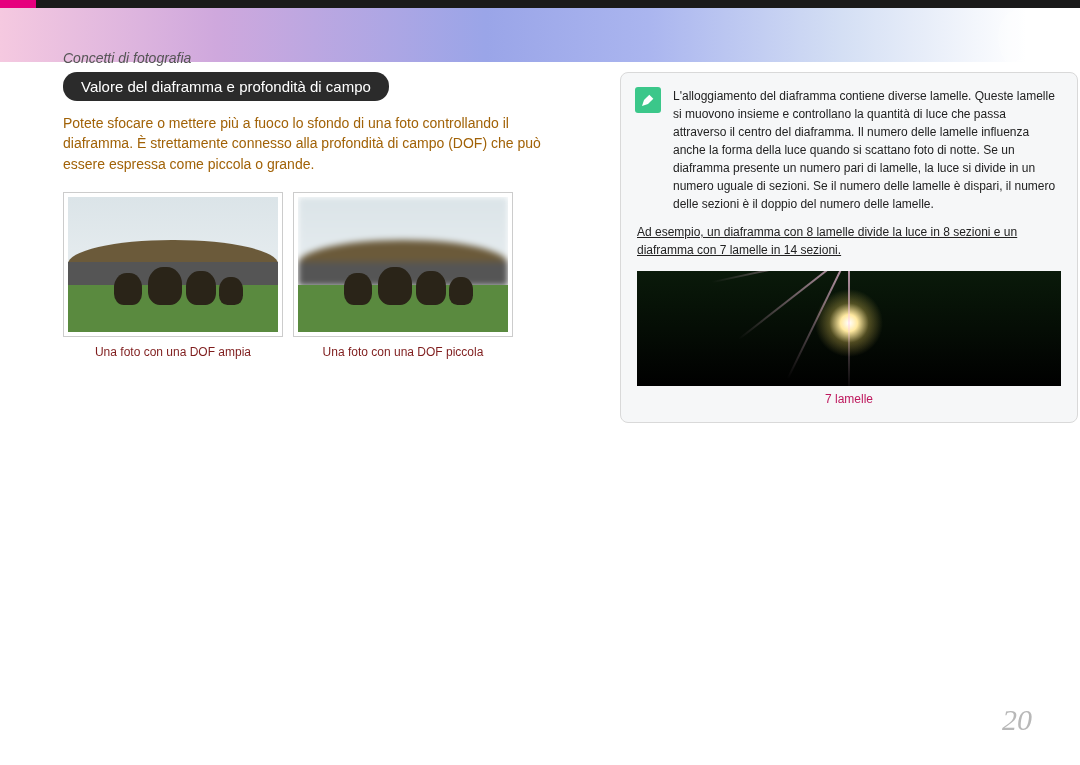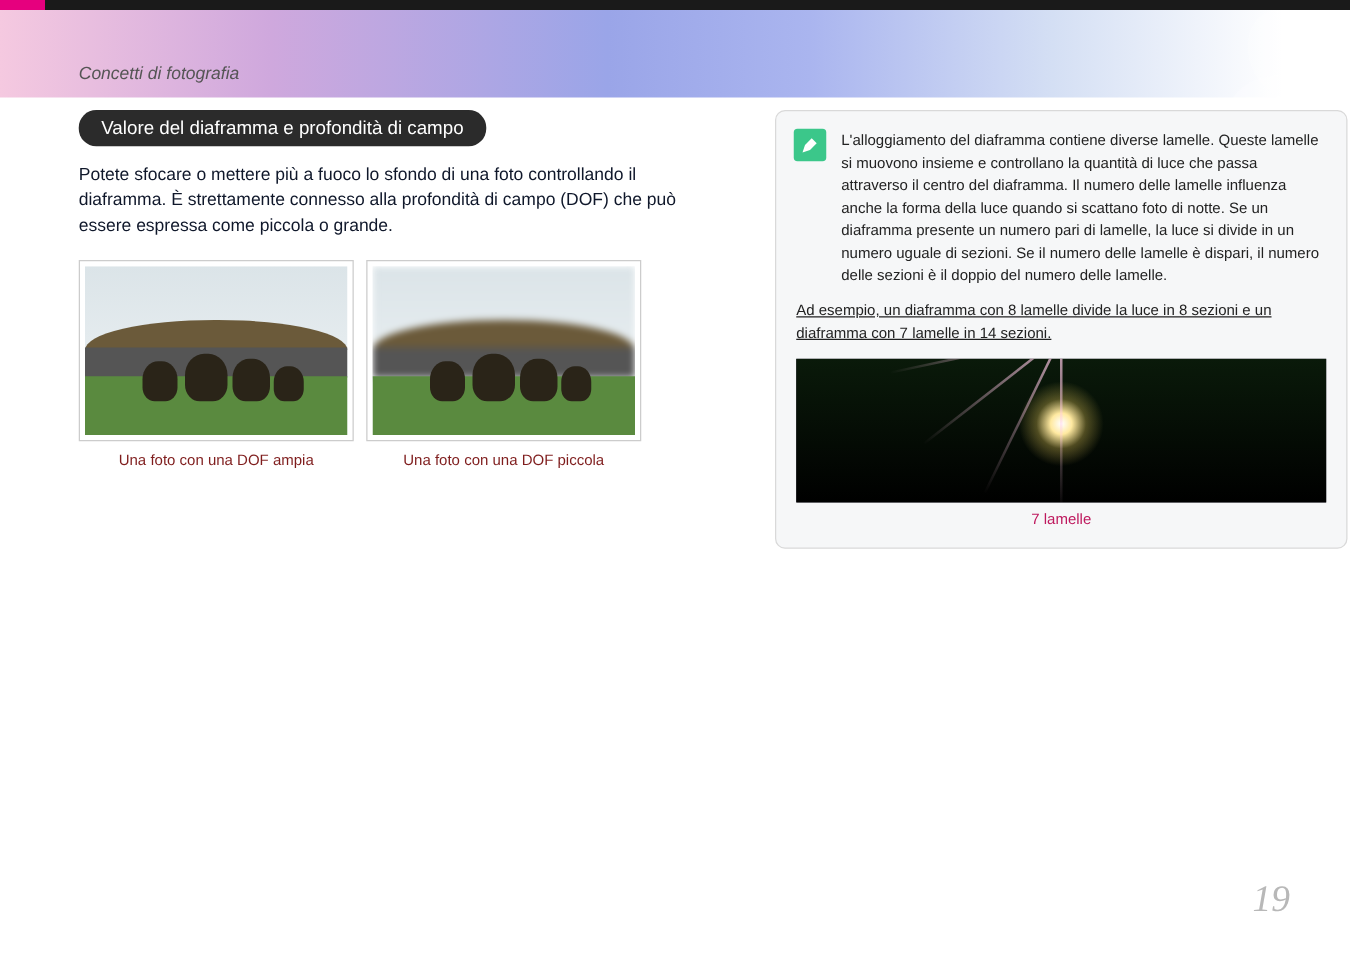--- a/index.html
+++ b/index.html
@@ -18,21 +18,21 @@
       position: relative;
     }
     .top-bar-accent {
       position: absolute;
       left: 0; top: 0;
       width: 36px; height: 8px;
       background: #e6007e;
     }
     .header-area {
       position: relative;
-      height: 70px;
+      height: 54px;
       background: linear-gradient(90deg, #f5c9e0 0%, #cfa8dd 20%, #9aa5e8 45%, #aab5ef 60%, #d4dff4 78%, #ffffff 95%);
     }
     .petal-deco {
       position: absolute;
       right: 0;
       top: -6px;
       width: 120px;
       height: 120px;
       opacity: 0.4;
     }
@@ -67,21 +67,21 @@
       color: #fff;
       font-size: 15px;
       font-weight: 500;
       padding: 6px 18px;
       border-radius: 14px;
       margin-bottom: 12px;
     }
     .body-text {
       font-size: 14px;
       line-height: 1.45;
-      color: #0f172a;
+      color: #a16207;
       margin-bottom: 18px;
     }
     .photo-row {
       display: flex;
       gap: 10px;
     }
     .photo-card {
       border: 1px solid #ccc;
       background: #fff;
       padding: 4px;
@@ -237,13 +237,13 @@
             <div class="ray" style="transform:translate(-50%,-50%) rotate(78deg);"></div>
 
           </div>
           <div class="night-caption">7 lamelle</div>
         </div>
       </div>
     </div>
   </div>
 </div>
 
-<div class="page-num">19</div>
+<div class="page-num">20</div>
 
 </body></html>

